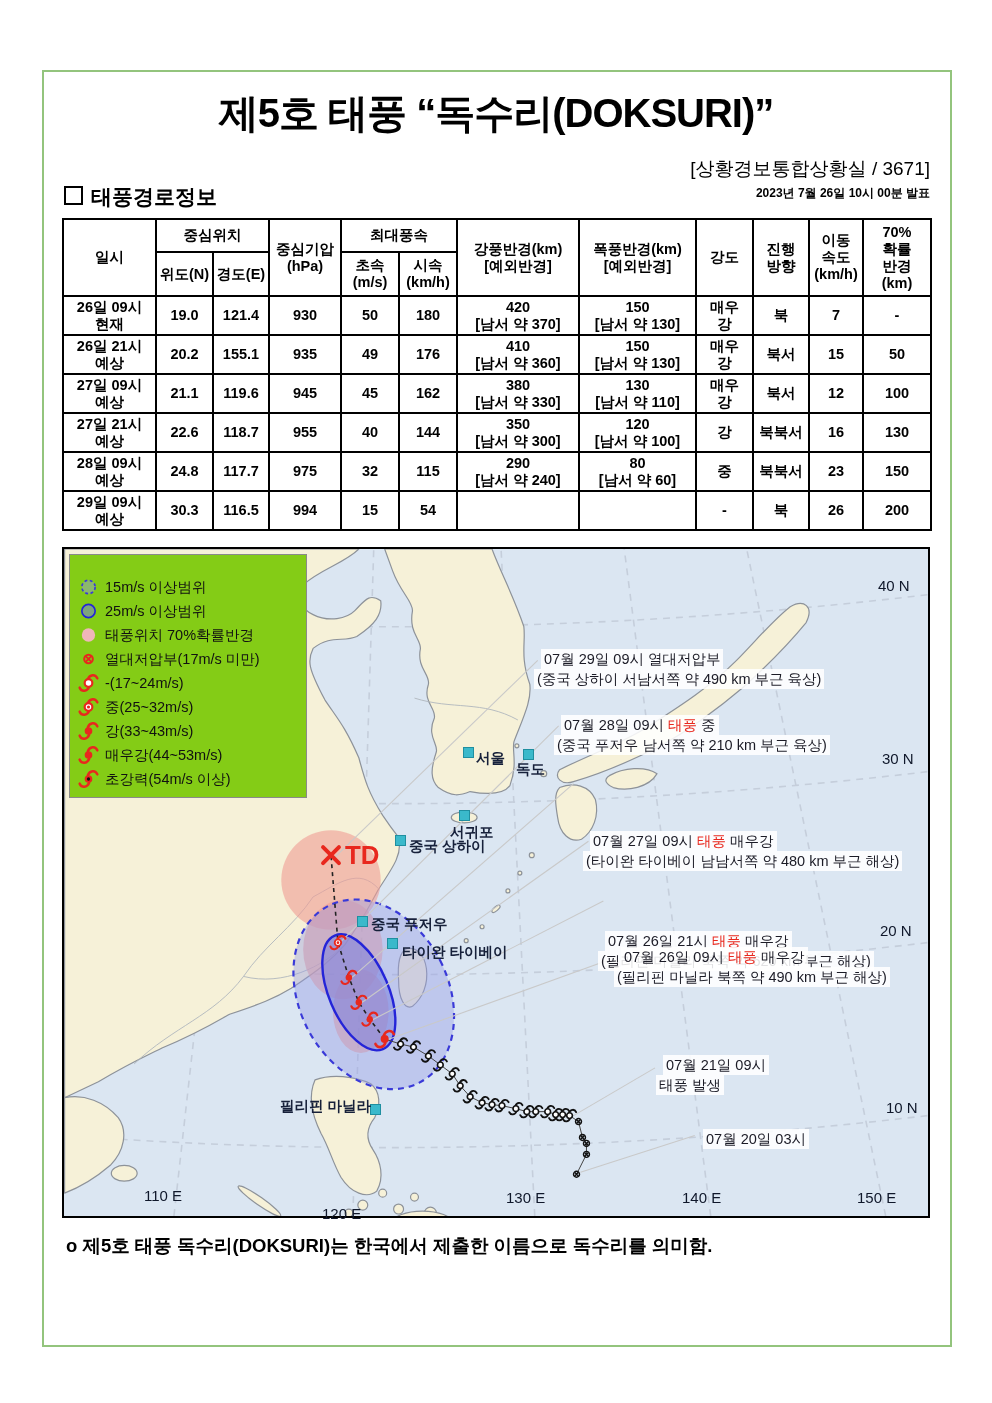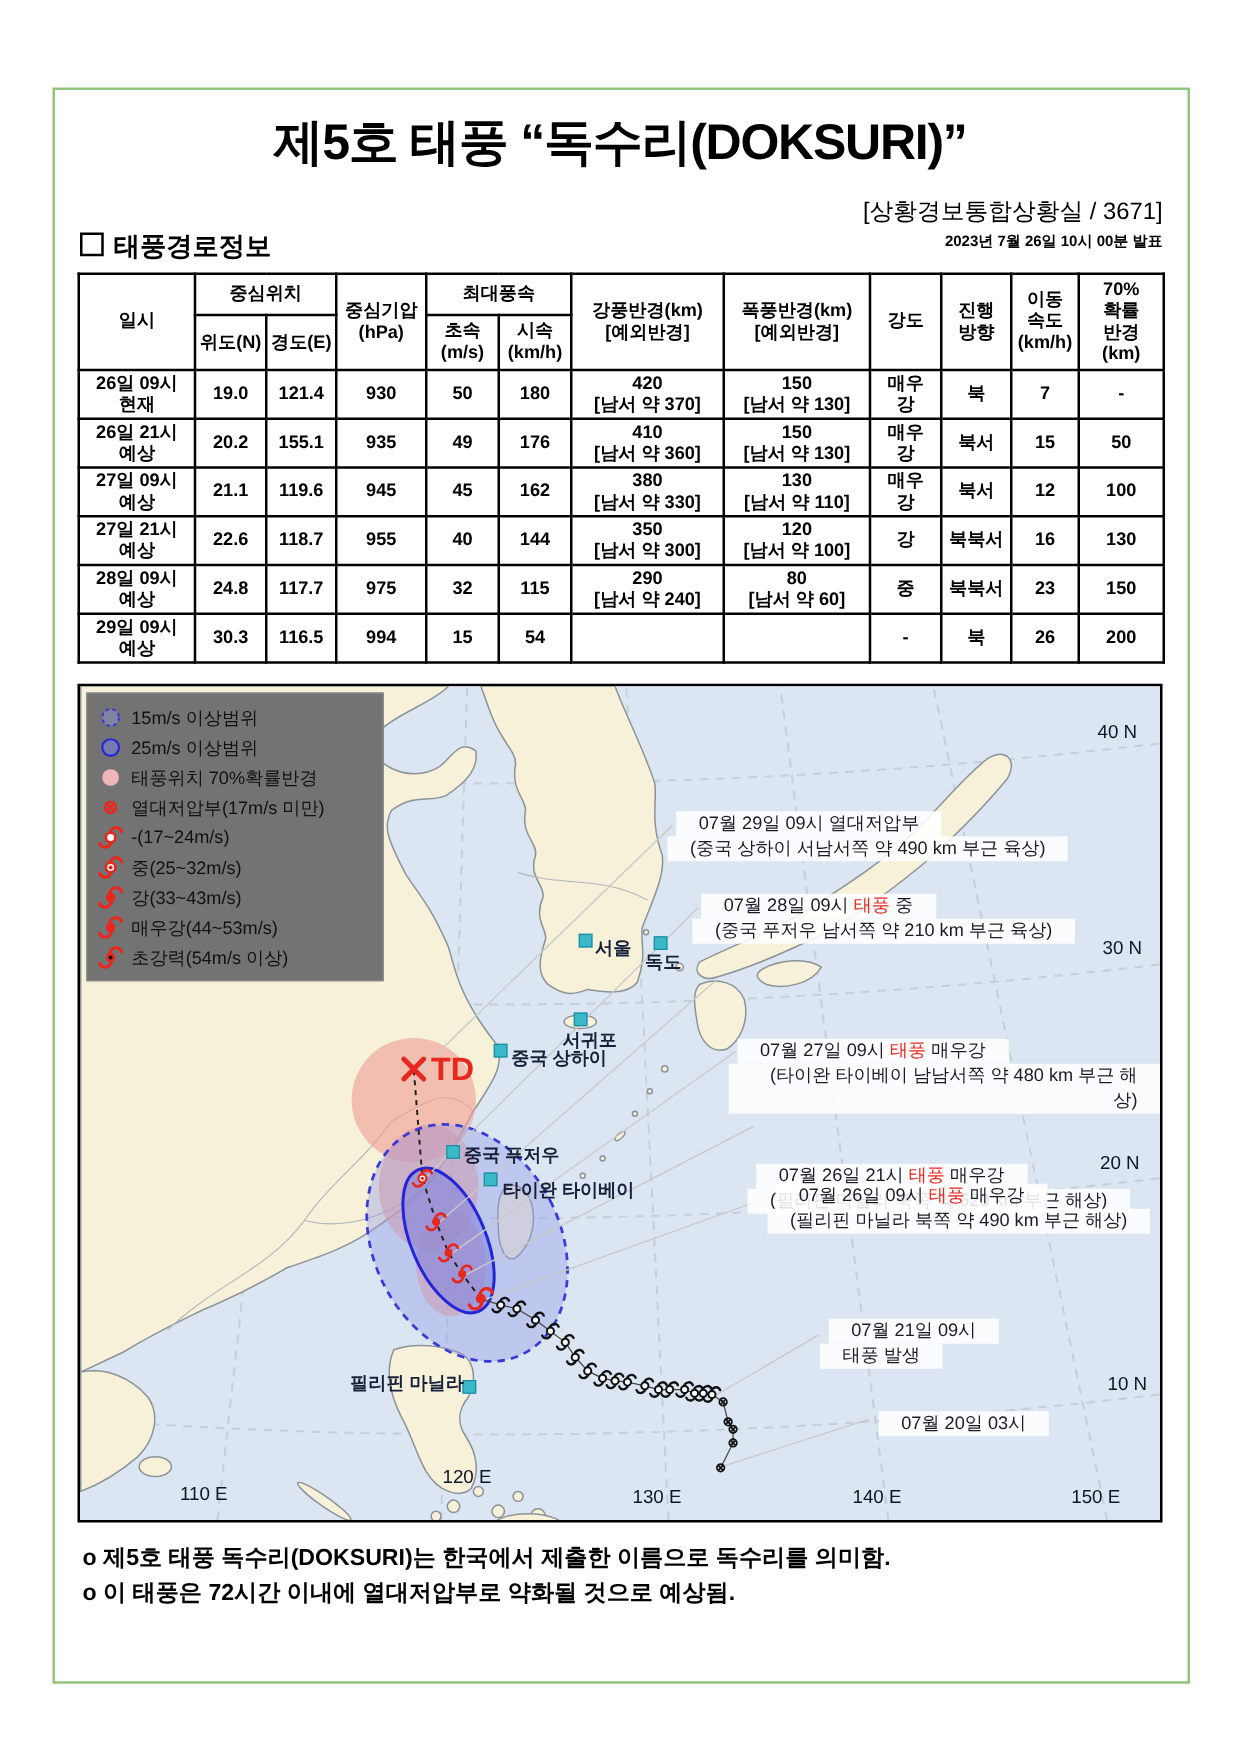--- a/index.html
+++ b/index.html
@@ -17,26 +17,26 @@
   table{border-collapse:collapse;width:868px;table-layout:fixed;}
   th,td{border:2px solid #000;text-align:center;vertical-align:middle;
         white-space:pre-line;font-weight:600;padding:0;}
   th{font-size:14.5px;line-height:17px;}
   td{font-size:14.5px;line-height:17px;}
   tr.h1{height:33px;} tr.h2{height:44px;} tbody tr{height:39px;}
   
   .map{position:absolute;left:62px;top:547px;width:864px;height:667px;border:2px solid #000;background:#dbe6f2;}
   .map svg{display:block;}
   .overlay{position:absolute;left:0;top:0;width:864px;height:667px;pointer-events:none;}
-  .legend{position:absolute;left:5px;top:5px;width:222px;background:#737373;
-          border:1px solid #8a8a8a;padding:7px 6px 6px 8px;}
+  .legend{position:absolute;left:5px;top:5px;width:222px;background:#84cc16;
+          border:1px solid #8a8a8a;padding:20px 6px 6px 8px;}
   .legend-item{display:flex;align-items:center;height:24px;font-size:14.5px;color:#111;font-weight:500;}
   .legend-item .ic{width:22px;height:20px;margin-right:5px;flex:none;display:flex;align-items:center;}
   .ann{position:absolute;font-size:14.5px;line-height:20px;color:#1b1b26;}
-  .ann .chip{background:rgba(255,255,255,0.87);padding:0 18px;display:inline-block;text-align:right;}
+  .ann .chip{background:rgba(255,255,255,0.87);padding:0 3px;display:inline-block;}
   .ann .l1{margin-left:7px;}
   .ann .storm-red{color:#e8281e;}
   .place{position:absolute;font-size:14.5px;font-weight:600;color:#16203a;white-space:nowrap;}
   .pmark{position:absolute;width:9px;height:9px;background:#3ab9cb;border:1px solid #1f8fa0;}
   .gridlabel{position:absolute;font-size:15px;color:#0f172a;font-weight:500;white-space:nowrap;}
   
   .notes{position:absolute;left:66px;top:1232px;width:870px;}
   .notes div{font-size:18.5px;font-weight:700;line-height:28px;white-space:nowrap;}
 </style>
 </head>
@@ -526,24 +526,23 @@
         <div class="place" style="left: 307px; top: 366px;">중국 푸저우</div>
         <div class="pmark" style="left: 323px; top: 389px;"></div>
         <div class="place" style="left: 338px; top: 394px;">타이완 타이베이</div>
         <div class="pmark" style="left: 306px; top: 555px;"></div>
         <div class="place" style="left: 216px; top: 548px;">필리핀 마닐라</div>
         <div class="gridlabel" style="left: 814px; top: 28px;">40 N</div>
         <div class="gridlabel" style="left: 818px; top: 201px;">30 N</div>
         <div class="gridlabel" style="left: 816px; top: 373px;">20 N</div>
         <div class="gridlabel" style="left: 822px; top: 550px;">10 N</div>
         <div class="gridlabel" style="left: 80px; top: 638px;">110 E</div>
-        <div class="gridlabel" style="left: 258px; top: 624px; margin-left: 32px;">120 E</div>
+        <div class="gridlabel" style="left: 258px; top: 656px;">120 E</div>
         <div class="gridlabel" style="left: 442px; top: 640px;">130 E</div>
         <div class="gridlabel" style="left: 618px; top: 640px;">140 E</div>
         <div class="gridlabel" style="left: 793px; top: 640px;">150 E</div>
       </div>
   </div>
 
   <div class="notes" id="notes">
       <div>o 제5호 태풍 독수리(DOKSURI)는 한국에서 제출한 이름으로 독수리를 의미함.</div>
-      <div>o 이 태풍은 72시간 이내에 열대저압부로 약화될 것으로 예상됨.</div>
     </div>
 </div>
 
 </body></html>

